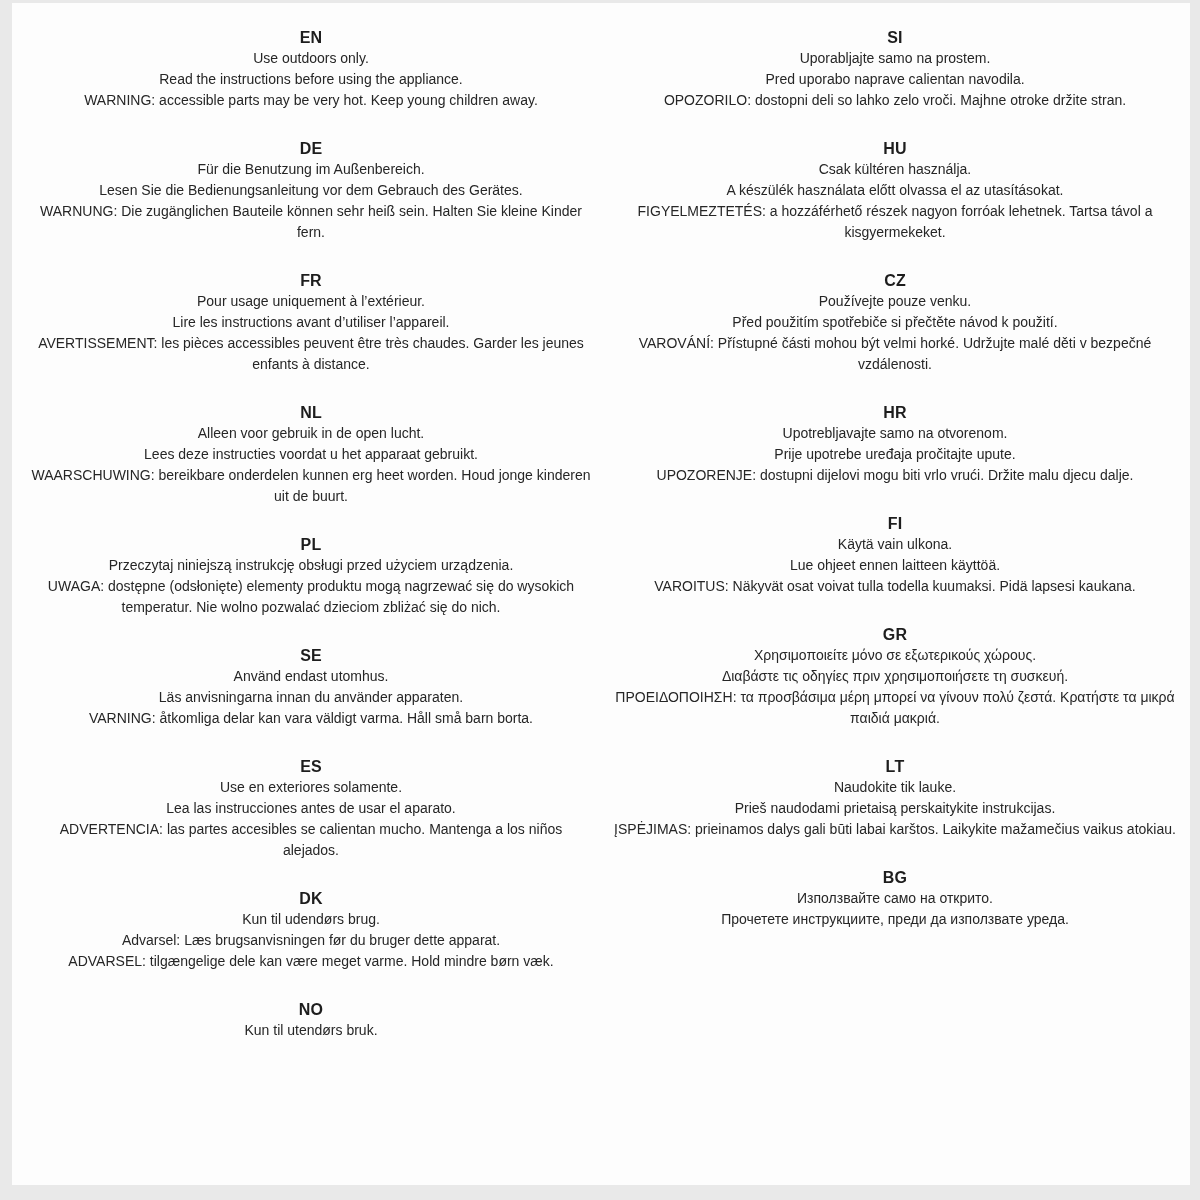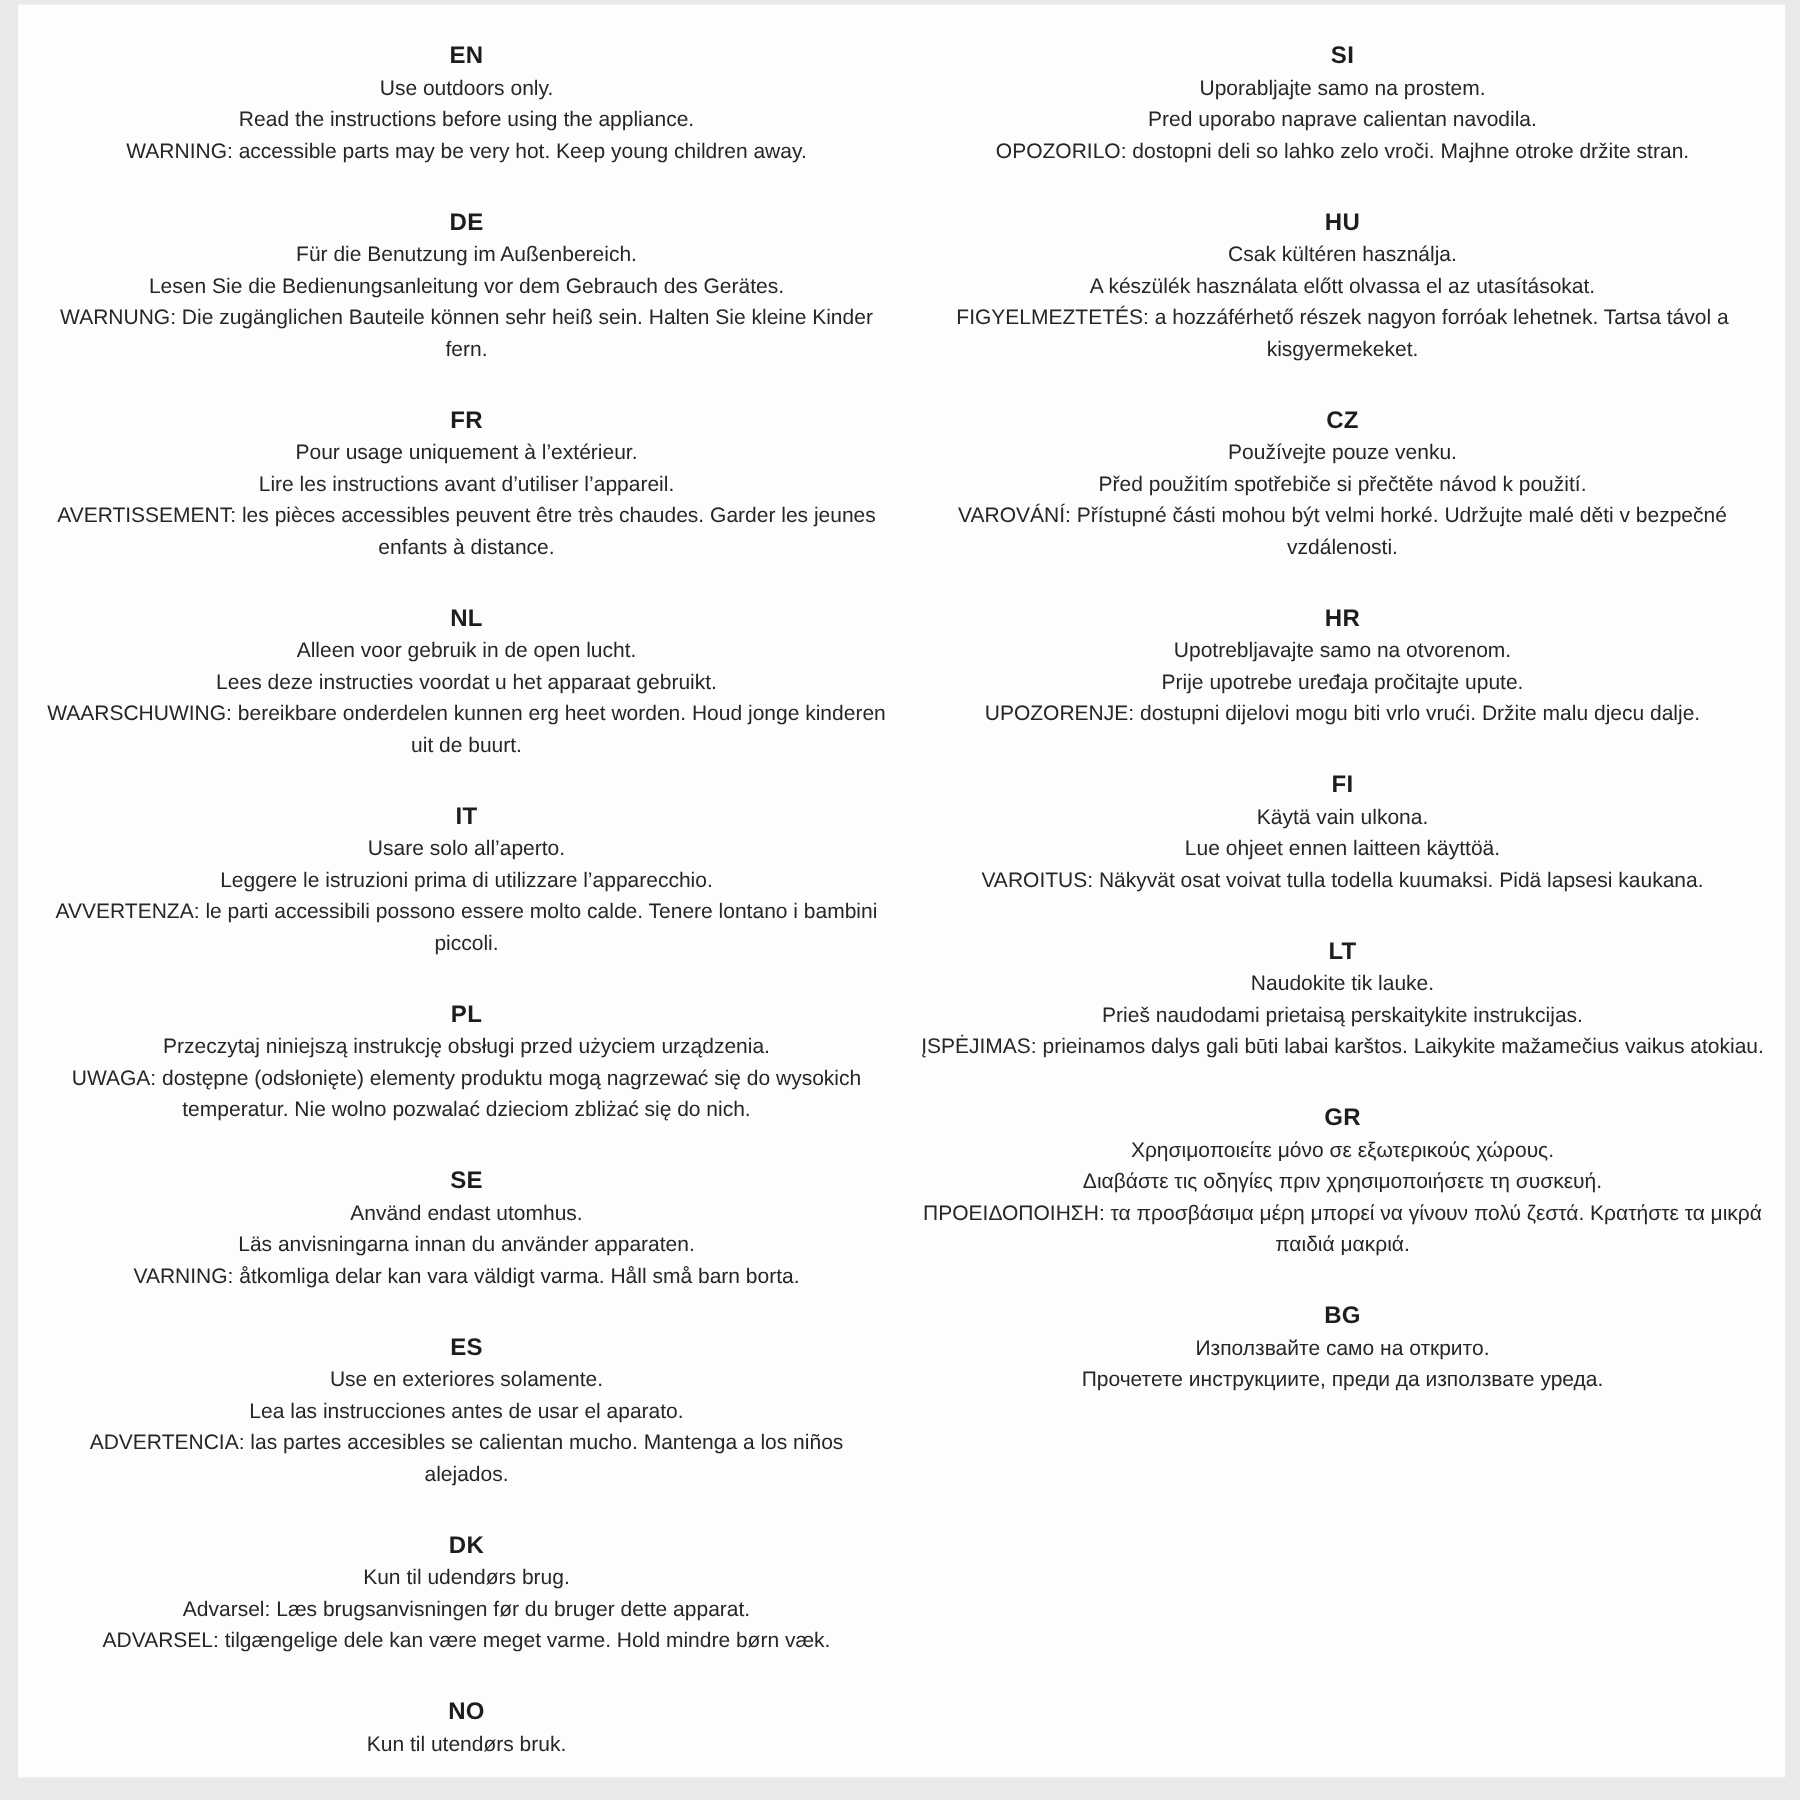--- a/index.html
+++ b/index.html
@@ -69,26 +69,20 @@
           <div class="line">Lire les instructions avant d’utiliser l’appareil.</div>
           <div class="line">AVERTISSEMENT: les pièces accessibles peuvent être très chaudes. Garder les jeunes enfants à distance.</div>
         </div>
         <div class="section">
           <div class="lang-code">NL</div>
           <div class="line">Alleen voor gebruik in de open lucht.</div>
           <div class="line">Lees deze instructies voordat u het apparaat gebruikt.</div>
           <div class="line">WAARSCHUWING: bereikbare onderdelen kunnen erg heet worden. Houd jonge kinderen uit de buurt.</div>
         </div>
         <div class="section">
-          <div class="lang-code">IT</div>
-          <div class="line">Usare solo all’aperto.</div>
-          <div class="line">Leggere le istruzioni prima di utilizzare l’apparecchio.</div>
-          <div class="line">AVVERTENZA: le parti accessibili possono essere molto calde. Tenere lontano i bambini piccoli.</div>
-        </div>
-        <div class="section">
           <div class="lang-code">PL</div>
           <div class="line">Przeczytaj niniejszą instrukcję obsługi przed użyciem urządzenia.</div>
           <div class="line">UWAGA: dostępne (odsłonięte) elementy produktu mogą nagrzewać się do wysokich temperatur. Nie wolno pozwalać dzieciom zbliżać się do nich.</div>
         </div>
         <div class="section">
           <div class="lang-code">SE</div>
           <div class="line">Använd endast utomhus.</div>
           <div class="line">Läs anvisningarna innan du använder apparaten.</div>
           <div class="line">VARNING: åtkomliga delar kan vara väldigt varma. Håll små barn borta.</div>
         </div>
@@ -134,30 +128,30 @@
           <div class="line">Prije upotrebe uređaja pročitajte upute.</div>
           <div class="line">UPOZORENJE: dostupni dijelovi mogu biti vrlo vrući. Držite malu djecu dalje.</div>
         </div>
         <div class="section">
           <div class="lang-code">FI</div>
           <div class="line">Käytä vain ulkona.</div>
           <div class="line">Lue ohjeet ennen laitteen käyttöä.</div>
           <div class="line">VAROITUS: Näkyvät osat voivat tulla todella kuumaksi. Pidä lapsesi kaukana.</div>
         </div>
         <div class="section">
+          <div class="lang-code">GR</div>
+          <div class="line">Χρησιμοποιείτε μόνο σε εξωτερικούς χώρους.</div>
+          <div class="line">Διαβάστε τις οδηγίες πριν χρησιμοποιήσετε τη συσκευή.</div>
+          <div class="line">ΠΡΟΕΙΔΟΠΟΙΗΣΗ: τα προσβάσιμα μέρη μπορεί να γίνουν πολύ ζεστά. Κρατήστε τα μικρά παιδιά μακριά.</div>
+        </div>
+        <div class="section">
           <div class="lang-code">LT</div>
           <div class="line">Naudokite tik lauke.</div>
           <div class="line">Prieš naudodami prietaisą perskaitykite instrukcijas.</div>
           <div class="line">ĮSPĖJIMAS: prieinamos dalys gali būti labai karštos. Laikykite mažamečius vaikus atokiau.</div>
-        </div>
-        <div class="section">
-          <div class="lang-code">GR</div>
-          <div class="line">Χρησιμοποιείτε μόνο σε εξωτερικούς χώρους.</div>
-          <div class="line">Διαβάστε τις οδηγίες πριν χρησιμοποιήσετε τη συσκευή.</div>
-          <div class="line">ΠΡΟΕΙΔΟΠΟΙΗΣΗ: τα προσβάσιμα μέρη μπορεί να γίνουν πολύ ζεστά. Κρατήστε τα μικρά παιδιά μακριά.</div>
         </div>
         <div class="section">
           <div class="lang-code">BG</div>
           <div class="line">Използвайте само на открито.</div>
           <div class="line">Прочетете инструкциите, преди да използвате уреда.</div>
         </div>
       </div>
     </div>
 </div>
 

